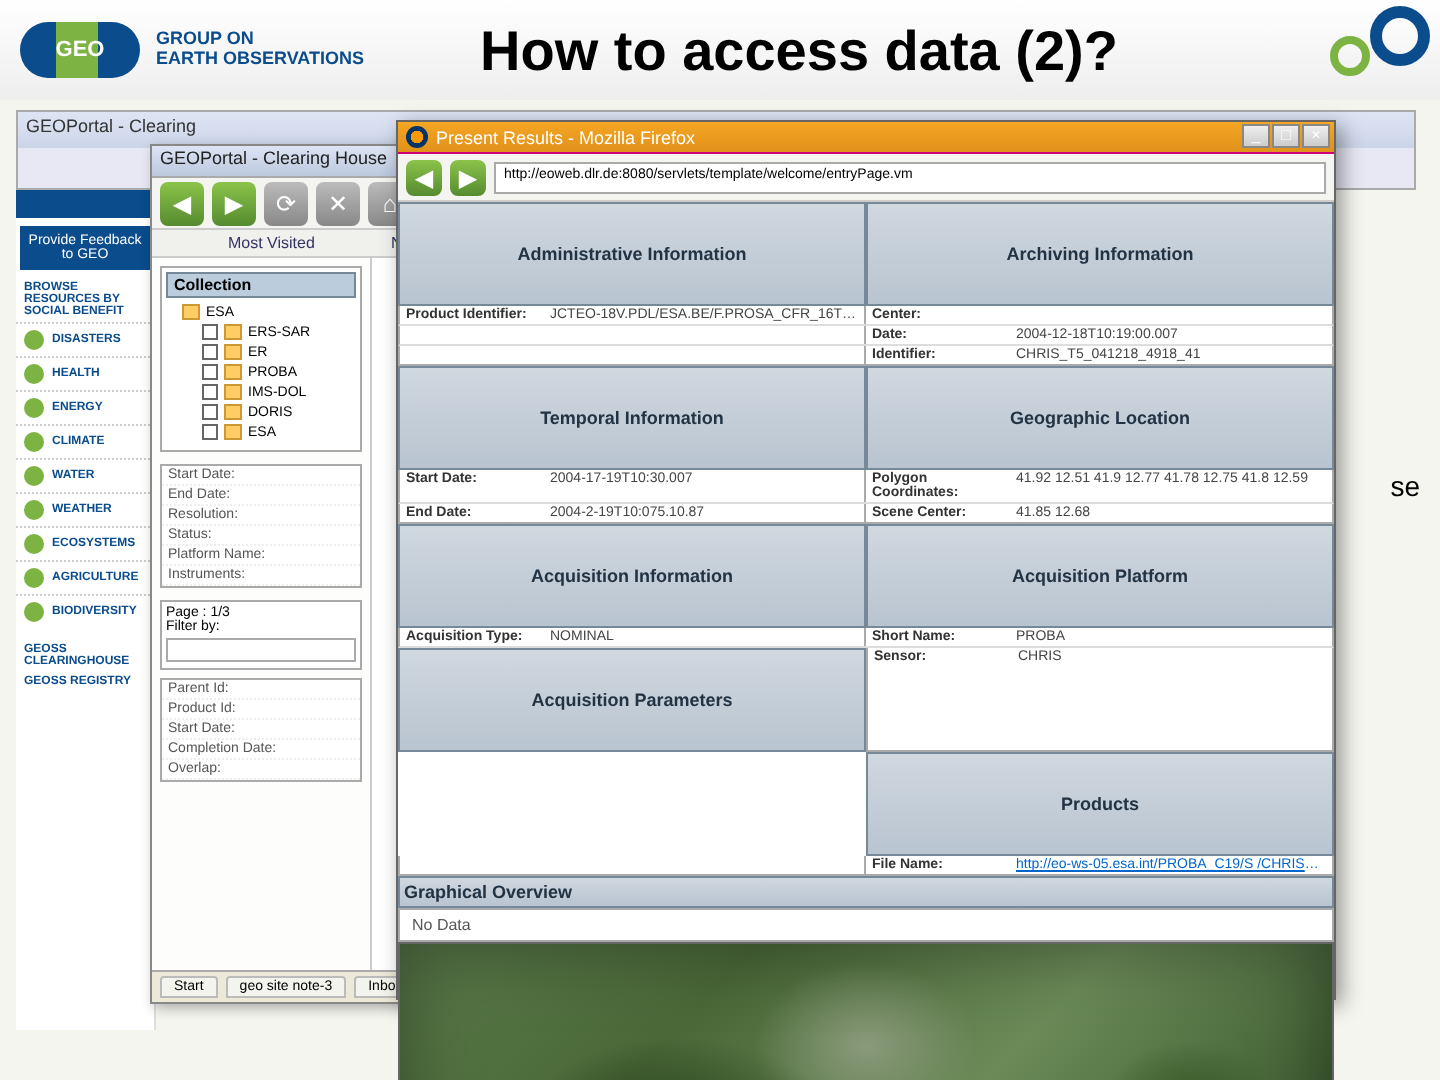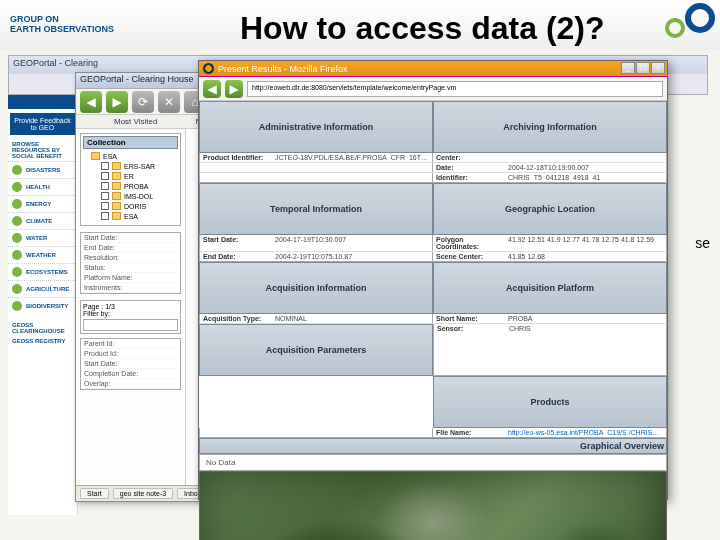--- a/index.html
+++ b/index.html
@@ -2,21 +2,21 @@
 <html><head>
 <meta charset="utf-8">
 <style>
   * { box-sizing: border-box; margin: 0; padding: 0; }
   body { font-family: Arial, sans-serif; width: 720px; height: 540px; background: #f5f5f0; overflow: hidden; position: relative; }
   
   .header-bar { position: absolute; top: 0; left: 0; right: 0; height: 50px; background: linear-gradient(180deg, #fff 0%, #eee 100%); display: flex; align-items: center; padding: 0 10px; }
   .geo-logo { display: flex; align-items: center; gap: 8px; }
   .geo-logo-mark { width: 60px; height: 28px; background: linear-gradient(90deg, #0a4c8c 0%, #0a4c8c 30%, #7cb342 30%, #7cb342 65%, #0a4c8c 65%); border-radius: 14px; display: flex; align-items: center; justify-content: center; color: #fff; font-weight: bold; font-size: 11px; }
   .geo-logo-text { color: #0a4c8c; font-size: 9px; line-height: 1.1; font-weight: bold; }
-  .title { position: absolute; left: 240px; top: 10px; font-size: 32px; font-weight: bold; color: #000; text-align: right; }
+  .title { position: absolute; left: 240px; top: 10px; font-size: 28px; font-weight: bold; color: #000; text-align: right; }
   .header-decor { position: absolute; right: 0; top: 0; width: 120px; height: 50px; }
   .circle1 { position: absolute; right: 5px; top: 3px; width: 30px; height: 30px; border: 6px solid #0a4c8c; border-radius: 50%; }
   .circle2 { position: absolute; right: 35px; top: 18px; width: 20px; height: 20px; border: 4px solid #7cb342; border-radius: 50%; }
   
   .backdrop-window { position: absolute; top: 55px; left: 8px; width: 700px; height: 40px; background: #e8e8f5; border: 1px solid #aaa; }
   .backdrop-titlebar { height: 18px; background: linear-gradient(180deg, #dde5f5 0%, #ccd5e8 100%); font-size: 9px; padding: 2px 4px; color: #333; }
   
   .left-panel { position: absolute; top: 95px; left: 8px; width: 70px; height: 420px; background: #fff; border-right: 1px solid #ddd; }
   .left-nav-bar { height: 14px; background: #0a4c8c; }
   .promo-box { background: #0a4c8c; color: #fff; font-size: 7px; padding: 4px; text-align: center; margin: 4px 2px; }
@@ -61,21 +61,21 @@
   
   .info-grid { display: grid; grid-template-columns: 1fr 1fr; }
   .info-section-header { grid-column: span 1; background: linear-gradient(180deg, #d0d8e0 0%, #b8c4d0 100%); font-size: 9px; font-weight: bold; text-align: center; padding: 20px; border: 1px solid #789; color: #234; }
   .info-row { display: flex; font-size: 7px; border-left: 1px solid #aaa; border-right: 1px solid #aaa; border-bottom: 1px solid #ddd; }
   .info-left-cell { width: 50%; padding: 1px 3px; display: flex; border-right: 1px solid #aaa; }
   .info-right-cell { width: 50%; padding: 1px 3px; display: flex; }
   .info-key { width: 72px; color: #333; font-weight: bold; flex-shrink: 0; }
   .info-val { color: #444; overflow: hidden; white-space: nowrap; text-overflow: ellipsis; flex: 1; }
   
   .graphical-section { grid-column: span 2; }
-  .graphical-header { background: linear-gradient(180deg, #d0d8e0 0%, #b8c4d0 100%); font-size: 9px; font-weight: bold; text-align: right; padding: 2px; border: 1px solid #789; color: #234; }
+  .graphical-header { background: linear-gradient(180deg, #d0d8e0 0%, #b8c4d0 100%); font-size: 9px; font-weight: bold; text-align: left; padding: 2px; border: 1px solid #789; color: #234; }
   .no-data { font-size: 8px; padding: 3px 6px; color: #555; border: 1px solid #aaa; background: #fff; }
   .satellite-img { height: 258px; border: 1px solid #666; background:
     radial-gradient(ellipse 120px 80px at 30% 40%, #5a7a4a 0%, transparent 70%),
     radial-gradient(ellipse 100px 70px at 70% 65%, #4a6a3a 0%, transparent 70%),
     radial-gradient(ellipse 80px 60px at 50% 20%, #8a9a7a 0%, transparent 70%),
     radial-gradient(ellipse 90px 50px at 20% 80%, #6a8a5a 0%, transparent 70%),
     radial-gradient(ellipse 60px 40px at 85% 30%, #3a5a2a 0%, transparent 70%),
     linear-gradient(135deg, #5a7a4a 0%, #4a6838 25%, #6b8a58 50%, #3f5e32 75%, #556e45 100%);
     background-blend-mode: multiply, normal, normal, multiply, normal, normal;
     box-shadow: inset 0 0 40px rgba(0,0,0,0.4);
@@ -83,20 +83,21 @@
   
   .se-text { position: absolute; right: 10px; top: 235px; font-size: 14px; color: #000; z-index: 0; }
   .window-controls { position: absolute; right: 2px; top: 1px; display: flex; gap: 1px; }
   .wc-btn { width: 14px; height: 12px; background: linear-gradient(180deg, #eee, #ccc); border: 1px solid #888; font-size: 8px; text-align: center; line-height: 10px; cursor: pointer; }
 </style>
 </head>
 <body>
 
 <div class="header-bar">
   <div class="geo-logo">
+    <div class="geo-logo-mark">GEO</div>
     <div class="geo-logo-text">
       <div>GROUP ON</div>
       <div>EARTH OBSERVATIONS</div>
     </div>
   </div>
   <div class="title">How to access data (2)?</div>
   <div class="header-decor">
     <div class="circle1"></div>
     <div class="circle2"></div>
   </div>

